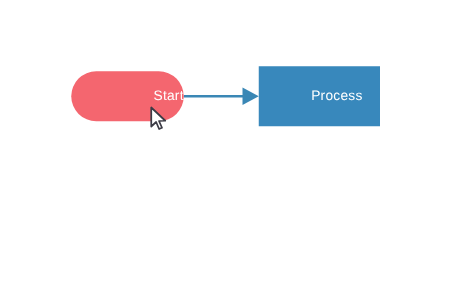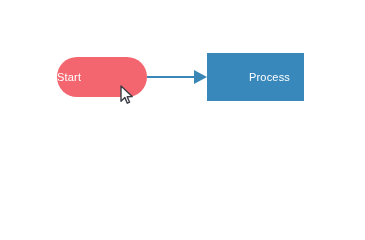--- a/index.html
+++ b/index.html
@@ -26,21 +26,21 @@
     position: absolute;
     left: 57px;
     top: 57px;
     width: 90px;
     height: 40px;
     border-radius: 20px;
     background: #f4666f;
     box-sizing: border-box;
     display: flex;
     align-items: center;
-    justify-content: flex-start;
+    justify-content: flex-end;
   }
   #node-start .node-label {
     color: #ffffff;
     font-size: 11px;
     line-height: 1;
     letter-spacing: 0.2px;
     white-space: nowrap;
   }
 
   

